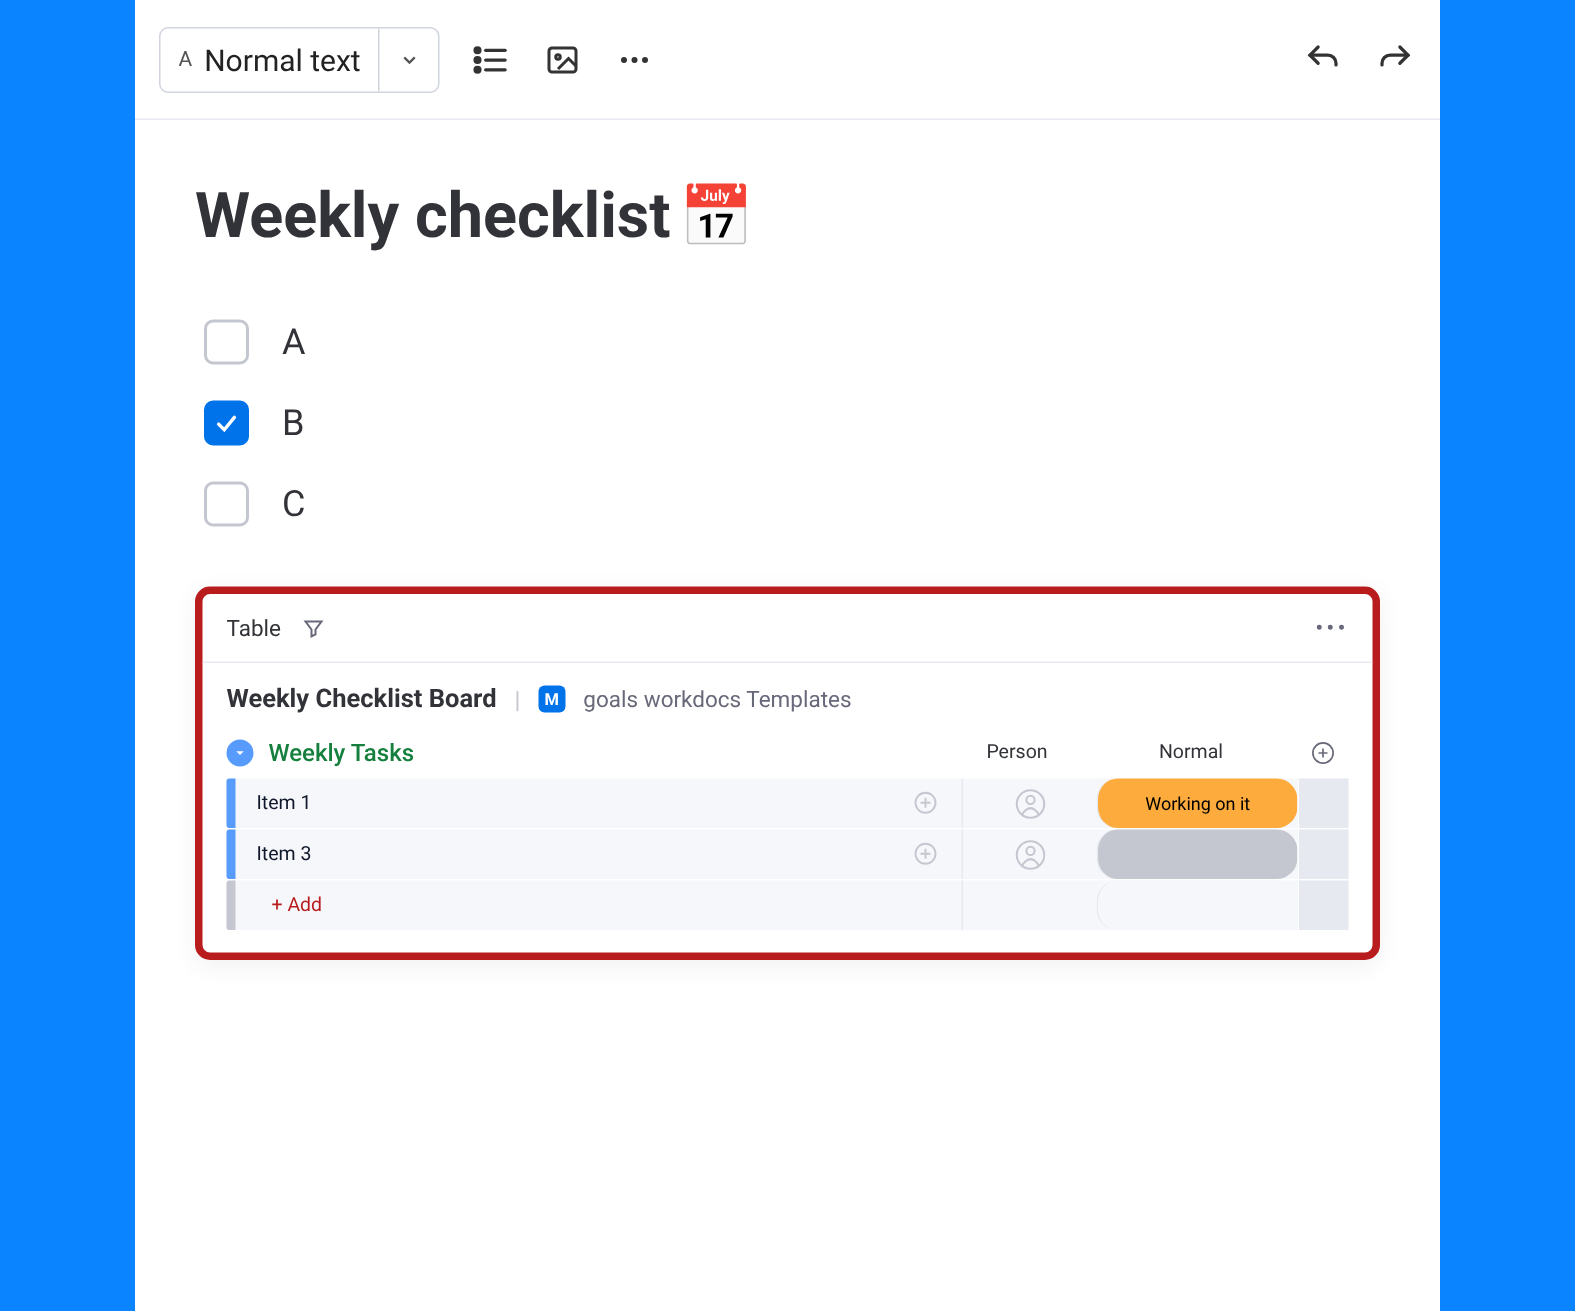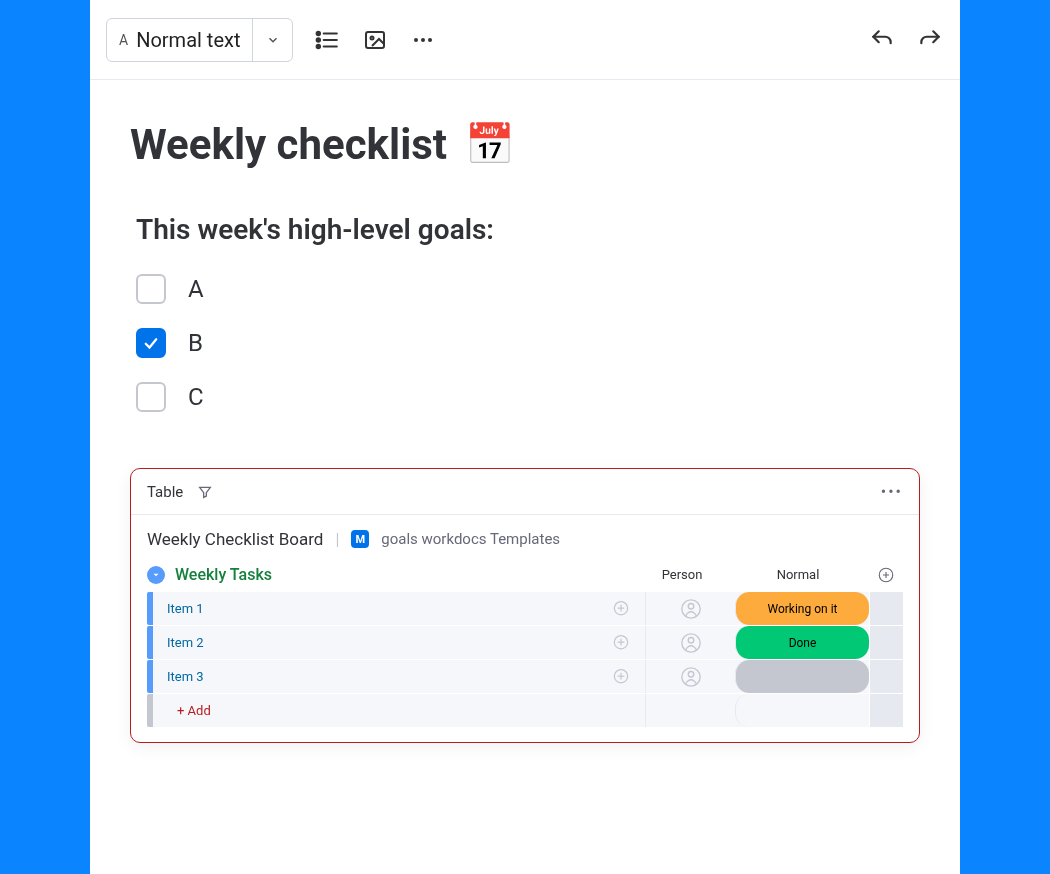--- a/index.html
+++ b/index.html
@@ -69,21 +69,21 @@
     cursor: pointer;
   }
   .tb-spacer { flex: 1; }
   .content { padding: 40px 40px 0 40px; }
   .doc-title {
     font-size: 42px;
     font-weight: 700;
     color: #323338;
     display: flex;
     align-items: center;
-    gap: 18px;
+    gap: 6px;
     margin-bottom: 44px;
   }
   .cal-emoji { font-size: 40px; }
   .goals-heading {
     font-size: 28px;
     font-weight: 600;
     color: #323338;
     margin-bottom: 28px;
     margin-left: 6px;
   }
@@ -93,39 +93,39 @@
     width: 30px; height: 30px;
     border: 2px solid #c5c7d0;
     border-radius: 6px;
     display:flex; align-items:center; justify-content:center;
     background:#fff;
   }
   .box.checked { background:#0073ea; border-color:#0073ea; color:#fff; }
   .check-label { font-size: 24px; color:#323338; }
 
   .board-card {
-    margin: 56px 0 0 0;
-    border: 1px solid #b91c1c;
+    margin: 40px 0 0 0;
+    border: 5px solid #b91c1c;
     border-radius: 10px;
     box-shadow: 0 4px 18px rgba(0,0,0,0.06);
     overflow:hidden;
   }
   .board-tabbar {
     display:flex; align-items:center;
     height:46px; padding:0 16px;
     border-bottom:1px solid #e6e9ef;
   }
   .board-tabbar .tab-label { font-size:15px; color:#323338; margin-right:14px; }
   .board-tabbar .filter-ic { color:#676879; display:flex; }
   .board-tabbar .dots { margin-left:auto; color:#676879; letter-spacing:2px; }
   .board-title-row {
     display:flex; align-items:center; gap:12px;
     padding: 14px 16px 6px 16px;
   }
-  .board-title { font-size:17px; font-weight:400; color:#323338; }
+  .board-title { font-size:17px; font-weight:700; color:#323338; }
   .divider { color:#c5c7d0; }
   .m-badge {
     width:18px;height:18px;border-radius:4px;background:#0073ea;color:#fff;
     font-size:11px;font-weight:700;display:flex;align-items:center;justify-content:center;
   }
   .workspace { font-size:15px; color:#676879; }
 
   .group-header {
     display:flex; align-items:center;
     padding: 10px 16px 8px 16px;
@@ -148,21 +148,21 @@
   .rows { padding: 0 16px 14px 16px; }
   .row {
     display:flex; align-items:stretch; height:34px;
     background:#f6f7fb;
     border-bottom:1px solid #fff;
   }
   .row .lcol {
     width:6px; background:#579bfc; margin-right:14px; border-radius:2px 0 0 2px;
   }
   .row .name {
-    flex:1; display:flex; align-items:center; font-size:13px; color:#0369a1;
+    flex:1; display:flex; align-items:center; font-size:13px; color:#0f172a;
   }
   .row .convo {
     width:48px; display:flex; align-items:center; justify-content:center; color:#c5c7d0;
   }
   .row .person {
     width:90px; display:flex; align-items:center; justify-content:center; color:#c5c7d0;
     border-left:1px solid #e6e9ef;
   }
   .row .status {
     width:134px; display:flex; align-items:center; justify-content:center;
@@ -239,21 +239,20 @@
         </svg>
     </div>
   </div>
 
   <div class="content">
     <h1 class="doc-title">
       <span>Weekly checklist</span>
       <span class="cal-emoji">📅</span>
     </h1>
 
-    <div class="goals-heading">This week's high-level goals:</div>
 
     <div class="check-list">
       <div class="check-item">
         <div class="box"></div>
         <div class="check-label">A</div>
       </div>
       <div class="check-item">
         <div class="box checked">
           <svg width="18" height="18" viewBox="0 0 24 24" fill="none" stroke="white" stroke-width="3" stroke-linecap="round">
               <polyline points="5 13 10 18 19 7"></polyline>
@@ -320,40 +319,20 @@
             <svg width="22" height="22" viewBox="0 0 24 24" fill="none" stroke="currentColor" stroke-width="1.5">
                 <circle cx="12" cy="12" r="10"></circle>
                 <circle cx="12" cy="9" r="3"></circle>
                 <path d="M6 20c1-3 4-5 6-5s5 2 6 5"></path>
               </svg>
           </div>
           <div class="status working">Working on it</div>
           <div class="trail"></div>
         </div>
 
-        <div class="row">
-          <div class="lcol"></div>
-          <div class="name">Item 2</div>
-          <div class="convo">
-            <svg width="20" height="20" viewBox="0 0 24 24" fill="none" stroke="currentColor" stroke-width="1.5">
-                <circle cx="12" cy="11" r="8"></circle>
-                <line x1="12" y1="7" x2="12" y2="15"></line>
-                <line x1="8" y1="11" x2="16" y2="11"></line>
-              </svg>
-          </div>
-          <div class="person">
-            <svg width="22" height="22" viewBox="0 0 24 24" fill="none" stroke="currentColor" stroke-width="1.5">
-                <circle cx="12" cy="12" r="10"></circle>
-                <circle cx="12" cy="9" r="3"></circle>
-                <path d="M6 20c1-3 4-5 6-5s5 2 6 5"></path>
-              </svg>
-          </div>
-          <div class="status done">Done</div>
-          <div class="trail"></div>
-        </div>
 
         <div class="row">
           <div class="lcol"></div>
           <div class="name">Item 3</div>
           <div class="convo">
             <svg width="20" height="20" viewBox="0 0 24 24" fill="none" stroke="currentColor" stroke-width="1.5">
                 <circle cx="12" cy="11" r="8"></circle>
                 <line x1="12" y1="7" x2="12" y2="15"></line>
                 <line x1="8" y1="11" x2="16" y2="11"></line>
               </svg>

